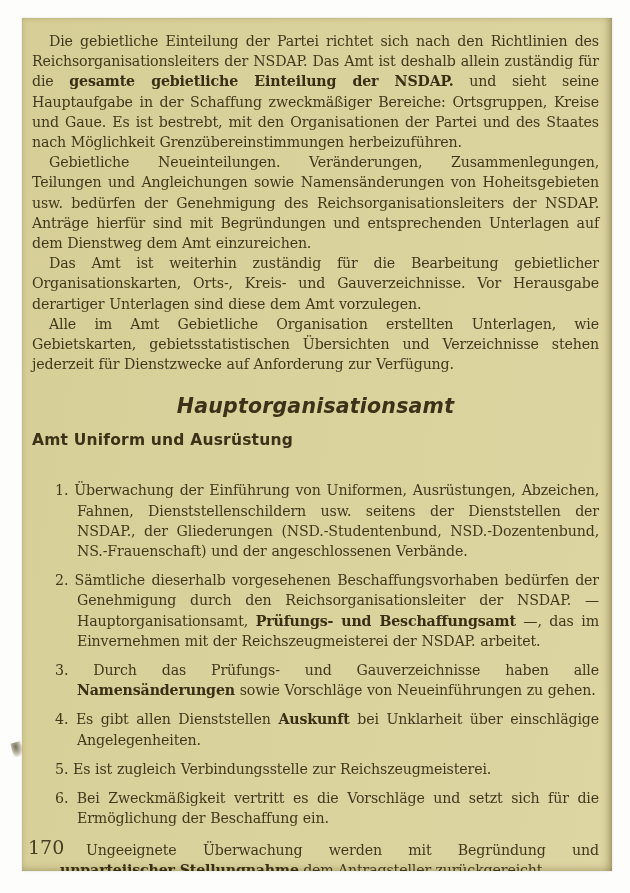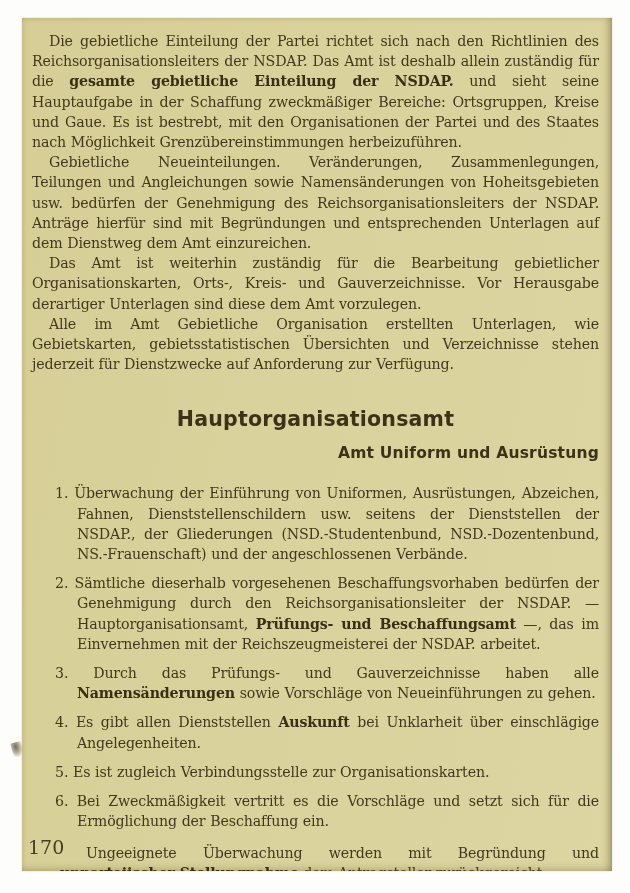--- a/index.html
+++ b/index.html
@@ -26,31 +26,32 @@
   .para {
     margin:0;
     font-size:14.2px; line-height:20.2px;
     text-align:justify;
     text-indent:17px;
     letter-spacing:-0.15px;
     word-spacing:0.4px;
   }
   .b { font-weight:bold; color:#382f15; }
   .h-main {
-    margin:33px 0 13px;
+    margin:20px 0 13px;
     text-align:center;
     font-family:"DejaVu Sans","Liberation Sans",sans-serif;
     font-weight:bold;
     font-size:20.5px;
     letter-spacing:0.2px;
     color:#3b3218;
+    font-style:italic;
   }
   .h-sub {
-    margin:0 0 21px;
-    text-align:right;
+    margin:0 0 31px;
+    text-align:left;
     font-family:"DejaVu Sans","Liberation Sans",sans-serif;
     font-weight:bold;
     font-size:15.5px;
     letter-spacing:0.2px;
     color:#3b3218;
   }
   .duty-list { list-style:none; margin:0; padding:0 0 0 6px; }
   .duty {
     margin:0 0 9px 17px;
     font-size:14.2px; line-height:20.2px;
@@ -90,20 +91,20 @@
         <p class="para"><span>Das Amt ist weiterhin zuständig für die Bearbeitung gebietlicher Organisationskarten, Orts-, Kreis- und Gauverzeichnisse. Vor Herausgabe derartiger Unterlagen sind diese dem Amt vorzulegen.</span></p>
         <p class="para"><span>Alle im Amt Gebietliche Organisation erstellten Unterlagen, wie Gebietskarten, gebietsstatistischen Übersichten und Verzeichnisse stehen jederzeit für Dienstzwecke auf Anforderung zur Verfügung.</span></p>
       </div>
     <h1 class="h-main">Hauptorganisationsamt</h1>
     <h2 class="h-sub">Amt Uniform und Ausrüstung</h2>
     <ol id="duties" class="duty-list">
         <li class="duty"><span class="num">1. </span><span>Überwachung der Einführung von Uniformen, Ausrüstungen, Abzeichen, Fahnen, Dienststellenschildern usw. seitens der Dienststellen der NSDAP., der Gliederungen (NSD.-Studentenbund, NSD.-Dozentenbund, NS.-Frauenschaft) und der angeschlossenen Verbände.</span></li>
         <li class="duty"><span class="num">2. </span><span>Sämtliche dieserhalb vorgesehenen Beschaffungsvorhaben bedürfen der Genehmigung durch den Reichsorganisationsleiter der NSDAP. — Hauptorganisationsamt, </span><span class="b">Prüfungs- und Beschaffungsamt</span><span> —, das im Einvernehmen mit der Reichszeugmeisterei der NSDAP. arbeitet.</span></li>
         <li class="duty"><span class="num">3. </span><span>Durch das Prüfungs- und Gauverzeichnisse haben alle </span><span class="b">Namensänderungen</span><span> sowie Vorschläge von Neueinführungen zu gehen.</span></li>
         <li class="duty"><span class="num">4. </span><span>Es gibt allen  Dienststellen </span><span class="b">Auskunft</span><span> bei Unklarheit über einschlägige Angelegenheiten.</span></li>
-        <li class="duty"><span class="num">5. </span><span>Es ist zugleich Verbindungsstelle zur Organisationskarten.</span></li>
+        <li class="duty"><span class="num">5. </span><span>Es ist zugleich Verbindungsstelle zur Reichszeugmeisterei.</span></li>
         <li class="duty"><span class="num">6. </span><span>Bei Zweckmäßigkeit vertritt es die Vorschläge und setzt sich für die Ermöglichung der Beschaffung ein.</span></li>
       </ol>
     <p id="closing" class="closing"><span>Ungeeignete Überwachung werden mit Begründung und </span><span class="b">unparteiischer Stellungnahme</span><span> dem Antragsteller zurückgereicht.</span></p>
   </div>
   <div class="pagenum">170</div>
 </div>
 <div class="smudge"></div>
 
 </body></html>

